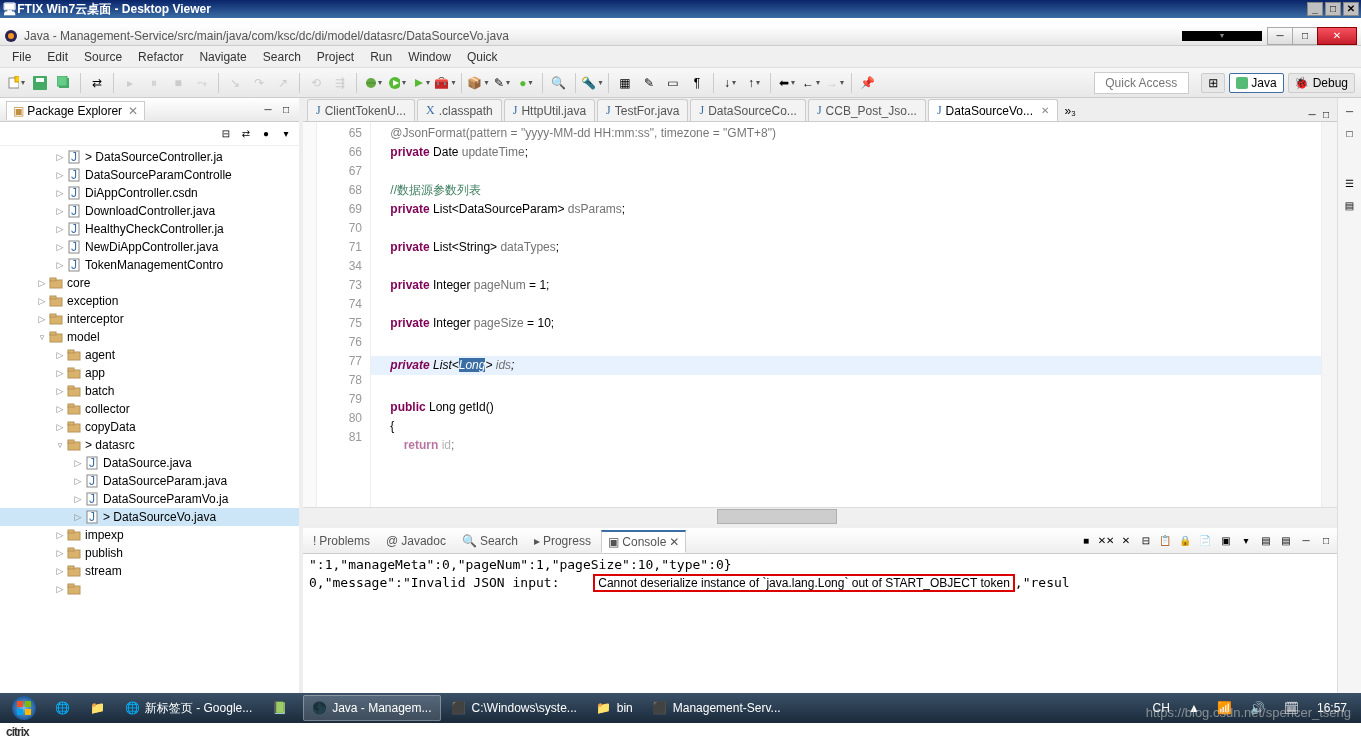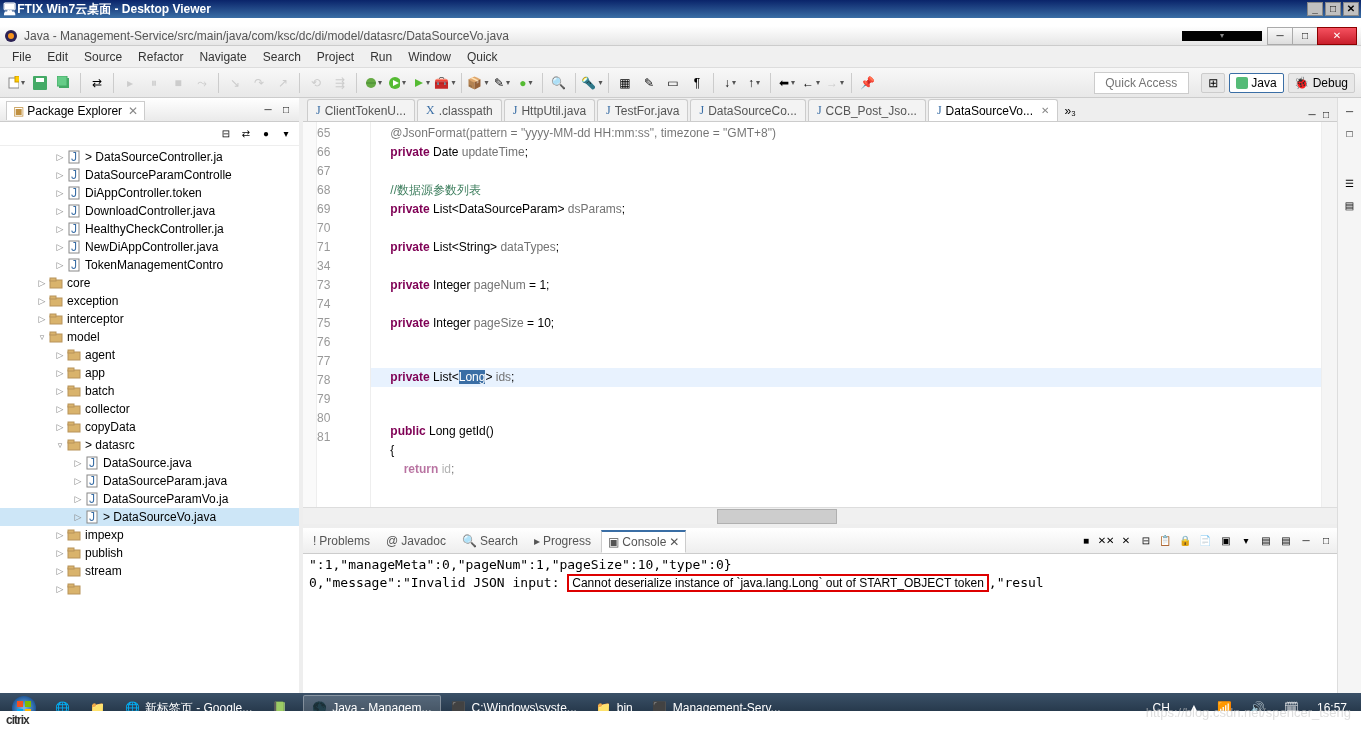--- a/index.html
+++ b/index.html
@@ -49,50 +49,50 @@
 
 
 .right-panel { flex:1; display:flex; flex-direction:column; }
 .editor-tabs { height:24px; background:#eee; border-bottom:1px solid #ccc; display:flex; align-items:flex-end; padding:0 4px; gap:0; overflow:hidden; }
 .ed-tab { border:1px solid #ccc; border-bottom:none; padding:3px 8px; background:#f3f3f3; display:flex; align-items:center; gap:4px; font-size:11px; color:#555; border-top-left-radius:3px; border-top-right-radius:3px; margin-right:2px; white-space:nowrap; }
 .ed-tab.active { background:#fff; color:#000; }
 .ed-tab .x { color:#888; font-size:10px; margin-left:4px; }
 
 
 .editor { flex:1; display:flex; background:#fff; overflow:hidden; font-family:Consolas,monospace; font-size:13px; }
-.gutter { width:54px; background:#fff; border-right:1px solid #eee; text-align:left; padding-right:8px; color:#999; line-height:19px; padding-top:2px; }
+.gutter { width:54px; background:#fff; border-right:1px solid #eee; text-align:right; padding-right:8px; color:#999; line-height:19px; padding-top:2px; }
 .ruler { width:14px; background:#fafafa; border-right:1px solid #eee; }
 .code { flex:1; padding:2px 6px; line-height:19px; white-space:pre; overflow:hidden; position:relative; }
 .code-line { height:19px; }
-.hl-line { background:#e8f2fe; margin:16px -6px; padding:0 6px; }
+.hl-line { background:#e8f2fe; margin:4px -6px; padding:0 6px;font-style:italic; }
 .kw-m { color:#7f0055; font-weight:bold; }
 .cm { color:#3f7f5f; }
 .fld { color:#737373; }
 .sel-word { background:#3a6ea5; color:#fff; }
 .hscroll { height:17px; background:#f0f0f0; border-top:1px solid #ddd; position:relative; }
 .hscroll-thumb { position:absolute; height:15px; top:1px; background:#cdcdcd; border:1px solid #b0b0b0; }
 
 
 .bottom-views { height:186px; border-top:4px solid #eee; display:flex; flex-direction:column; background:#fff; }
 .bv-tabs { height:26px; display:flex; align-items:center; border-bottom:1px solid #ccc; background:linear-gradient(#fff,#eee); padding:0 4px; gap:4px; }
 .bv-tab { padding:3px 6px; display:flex; align-items:center; gap:3px; color:#555; }
 .bv-tab.active { border:1px solid #ccc; border-top:2px solid #3a6ea5; border-bottom:1px solid #fff; background:#fff; position:relative; top:1px; }
 .bv-actions { margin-left:auto; display:flex; gap:6px; }
 .console-info { padding:2px 6px; color:#666; font-size:11px; border-bottom:1px dotted #ddd; }
 .console-out { flex:1; padding:2px 6px; font-family:Consolas,monospace; font-size:13px; line-height:18px; white-space:pre; overflow:hidden; }
-.err-box { border:2px solid #d00; padding:0 3px; }
+.err-box { border:2px solid #d00; padding:0 3px;margin-left:26px; }
 
 
 .taskbar { position:absolute; bottom:17px; left:0; right:0; height:30px; background:linear-gradient(#3b5168,#1a2a3a); display:flex; align-items:center; padding:0 4px; gap:2px; }
 .start-btn { width:40px; height:28px; display:flex; align-items:center; justify-content:center; }
 .task-item { height:26px; padding:0 8px; display:flex; align-items:center; gap:5px; color:#fff; border:1px solid transparent; border-radius:2px; font-size:11px; max-width:150px; overflow:hidden; white-space:nowrap; }
 .task-item.active { background:rgba(255,255,255,.15); border-color:rgba(255,255,255,.3); }
 .tray { margin-left:auto; display:flex; align-items:center; gap:18px; color:#fff; padding:0 10px;text-align:right; }
 
-.citrix { position:absolute; bottom:12px; left:0; right:0; height:17px; background:#fff; font-family:Arial; font-size:11px; padding:1px 6px; color:#333; display:flex; align-items:center; }
+.citrix { position:absolute; bottom:0; left:0; right:0; height:17px; background:#fff; font-family:Arial; font-size:11px; padding:1px 6px; color:#333; display:flex; align-items:center; }
 .watermark { position:absolute; right:10px; bottom:20px; color:rgba(200,200,200,.6); font-size:13px; }
 
 
 svg { display:block; }
 </style>
 </head>
 <body>
 
 <div class="win-titlebar">
   <span>🖥</span>
@@ -270,21 +270,21 @@
           <span>DataSourceParamControlle</span>
         </div>
         <div class="tree-item" style="padding-left: 54px;">
           <span class="exp">▷</span>
           <span class="ico">
             <svg width="14" height="14">
               <rect x="2" y="1" width="10" height="12" fill="#fff" stroke="#888"></rect>
               <text x="4" y="11" font-size="9" fill="#3a6ea5" font-family="serif">J</text>
             </svg>
           </span>
-          <span>DiAppController.token</span>
+          <span>DiAppController.csdn</span>
         </div>
         <div class="tree-item" style="padding-left: 54px;">
           <span class="exp">▷</span>
           <span class="ico">
             <svg width="14" height="14">
               <rect x="2" y="1" width="10" height="12" fill="#fff" stroke="#888"></rect>
               <text x="4" y="11" font-size="9" fill="#3a6ea5" font-family="serif">J</text>
             </svg>
           </span>
           <span>DownloadController.java</span>

